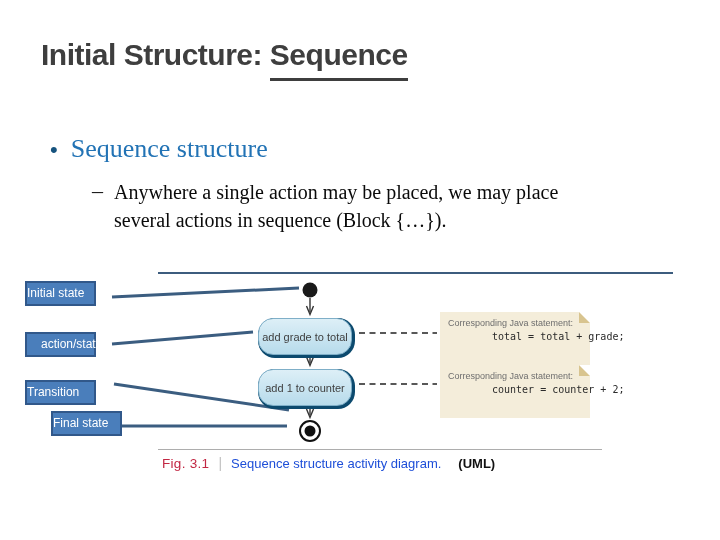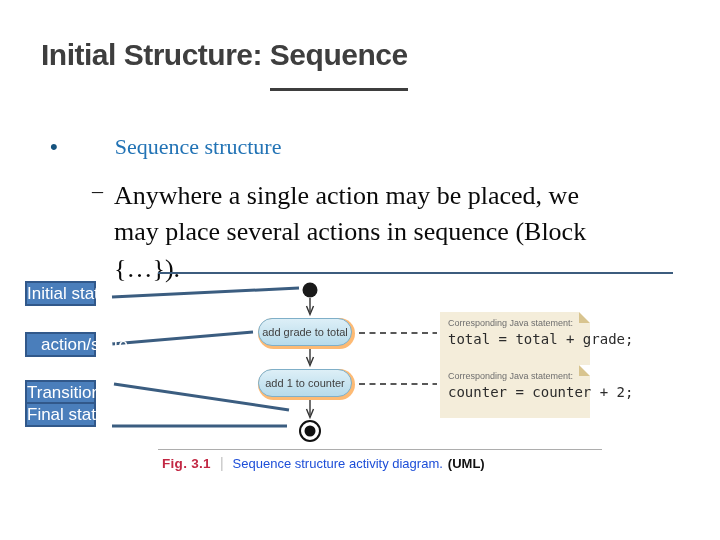--- a/index.html
+++ b/index.html
@@ -8,56 +8,56 @@
     background:#ffffff;
     font-family:"Liberation Sans", sans-serif;
   }
   
   .title{
     position:absolute;left:41px;top:38px;
     font-family:"Liberation Sans", sans-serif;
     font-size:30px;font-weight:bold;color:#3e3e3e;letter-spacing:-0.5px;
     white-space:nowrap;
   }
-  .title .underlined{border-bottom:3px solid #3e3e3e;padding-bottom:17px;}
+  .title .underlined{border-bottom:3px solid #3e3e3e;padding-bottom:7px;}
   
   .heading-row{
     position:absolute;left:50px;top:134px;display:flex;align-items:baseline;
   }
   .heading-bullet{font-size:22px;color:#16537e;margin-right:13px;}
   .heading-text{
-    font-family:"Liberation Serif", serif;font-size:22px;color:#2273b5;margin-left:44px;
+    font-family:"Liberation Serif", serif;font-size:26px;color:#2273b5;
   }
   .sub-row{position:absolute;left:92px;top:178px;width:552px;}
   .sub-dash{
     position:absolute;left:0;top:0;
     font-family:"Liberation Serif", serif;font-size:22px;color:#0a0a0a;
   }
   .sub-text{
     display:block;padding-left:22px;width:500px;
-    font-family:"Liberation Serif", serif;font-size:26px;color:#0a0a0a;
+    font-family:"Liberation Serif", serif;font-size:20px;color:#0a0a0a;
     line-height:1.4;
   }
   
   .diagram-svg{position:absolute;left:0;top:0;width:720px;height:540px;pointer-events:none;}
   
   .label-box{
     position:absolute;left:25px;width:71px;height:25px;box-sizing:border-box;
     background:#4a7ebb;border:2px solid #31588a;
-    color:#ffffff;font-size:17px;text-align:right;line-height:21px;
+    color:#ffffff;font-size:12px;text-align:left;line-height:21px;
     white-space:nowrap;
   }
   .lb-0{top:281px;}
   .lb-1{top:332px;padding-left:14px;}
   .lb-2{top:370px;margin-top:10px;}
-  .lb-3{top:402px;}
+  .lb-3{top:411px;margin-left:26px;}
   
   .pill{
-    position:absolute;width:97px;height:31px;border-radius:17px;
-    background:#fdba74;
+    position:absolute;width:97px;height:40px;border-radius:17px;
+    background:#0c4a6e;
   }
   .pill-inner{
     position:absolute;left:0;top:0;right:3px;bottom:3px;
     background:linear-gradient(#ddeff7,#b7dbeb);
     border:1px solid #7fafc8;border-radius:15px;
     display:flex;align-items:center;justify-content:center;
     font-size:11px;color:#3f3f3f;white-space:nowrap;
   }
   .pill-0{left:258px;top:318px;}
   .pill-1{left:258px;top:369px;}
@@ -71,34 +71,34 @@
     border-style:solid;border-width:0 11px 11px 0;
     border-color:#ffffff #ffffff #d8c48f #d8c48f;
   }
   .note-0{top:312px;}
   .note-1{top:365px;}
   .note-heading{
     font-size:9px;color:#6e6e6e;letter-spacing:0;white-space:nowrap;
   }
   .note-code{
     margin-top:3px;font-family:"DejaVu Sans Mono", monospace;
-    font-size:14px;color:#2b2b2b;white-space:nowrap;
+    font-size:10px;color:#2b2b2b;white-space:nowrap;margin-left:44px;
   }
   
   .caption-rule{
     position:absolute;left:158px;top:449px;width:444px;height:1px;background:#adadad;
   }
   .caption{
     position:absolute;left:162px;top:455px;display:flex;align-items:baseline;
     white-space:nowrap;
   }
-  .caption-fig{font-size:13.5px;font-weight:bold;color:#c22743;letter-spacing:0.3px;}
+  .caption-fig{font-size:13.5px;font-weight:normal;color:#c22743;letter-spacing:0.3px;}
   .caption-sep{font-size:14px;color:#c0c0c0;margin:0 9px;}
   .caption-text{font-size:13px;color:#1d4ed8;}
-  .caption-suffix{font-size:13px;font-weight:bold;color:#111111;margin-left:5px;}
+  .caption-suffix{font-size:13px;font-weight:bold;color:#111111;margin-left:17px;}
 </style>
 </head>
 <body>
 
 <div class="title"><span>Initial Structure: </span><span class="underlined">Sequence</span></div>
 
 <div class="heading-row">
   <span class="heading-bullet">•</span>
   <span class="heading-text">Sequence structure</span>
 </div>

